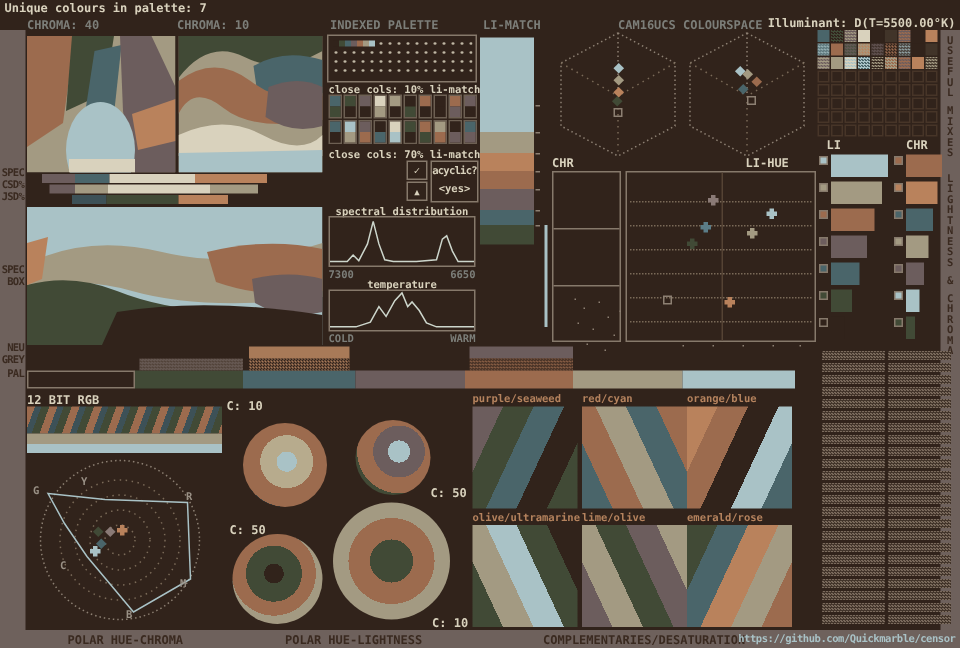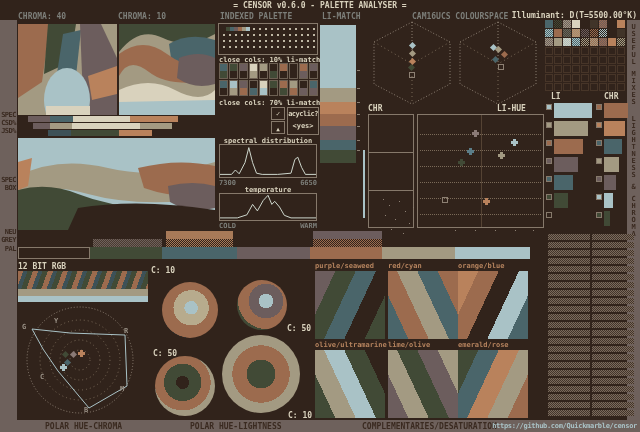--- a/index.html
+++ b/index.html
@@ -30,21 +30,21 @@
   .cell{box-sizing:border-box;border:1px solid #6d6053;width:9px;height:16px;margin:0 1px 1px 0;float:left}
   .cell div{width:100%;height:50%}
   .mix{width:8px;height:8px;margin:0 1px 1px 0;float:left;box-sizing:border-box}
   .mix.empty{border:1px solid #473528;background:transparent}
 </style>
 </head>
 <body>
 
 <div id="app">
 
-  <div class="t" style="left:0;top:1px;width:640px;text-align:center">= CENSOR v0.6.0 - PALETTE ANALYSER =</div>
+  <div class="t" style="left:3px;top:1px">Unique colours in palette: 7</div>
   <div class="t muted" style="left:18px;top:12px">CHROMA: 40</div>
   <div class="t muted" style="left:118px;top:12px">CHROMA: 10</div>
   <div class="t muted" style="left:220px;top:12px">INDEXED PALETTE</div>
   <div class="t muted" style="left:322px;top:12px">LI-MATCH</div>
   <div class="t muted" style="left:412px;top:12px">CAM16UCS COLOURSPACE</div>
   <div class="t" style="right:3px;top:11px;text-align:right">Illuminant: D(T=5500.00°K)</div>
 
   <div class="abs" style="left:0;top:20px;width:17px;height:412px;background:#6e615c"></div>
   <div class="abs" style="left:627px;top:20px;width:13px;height:412px;background:#6e615c"></div>
   <div class="abs" style="left:0;top:420px;width:640px;height:12px;background:#6e615c"></div>

